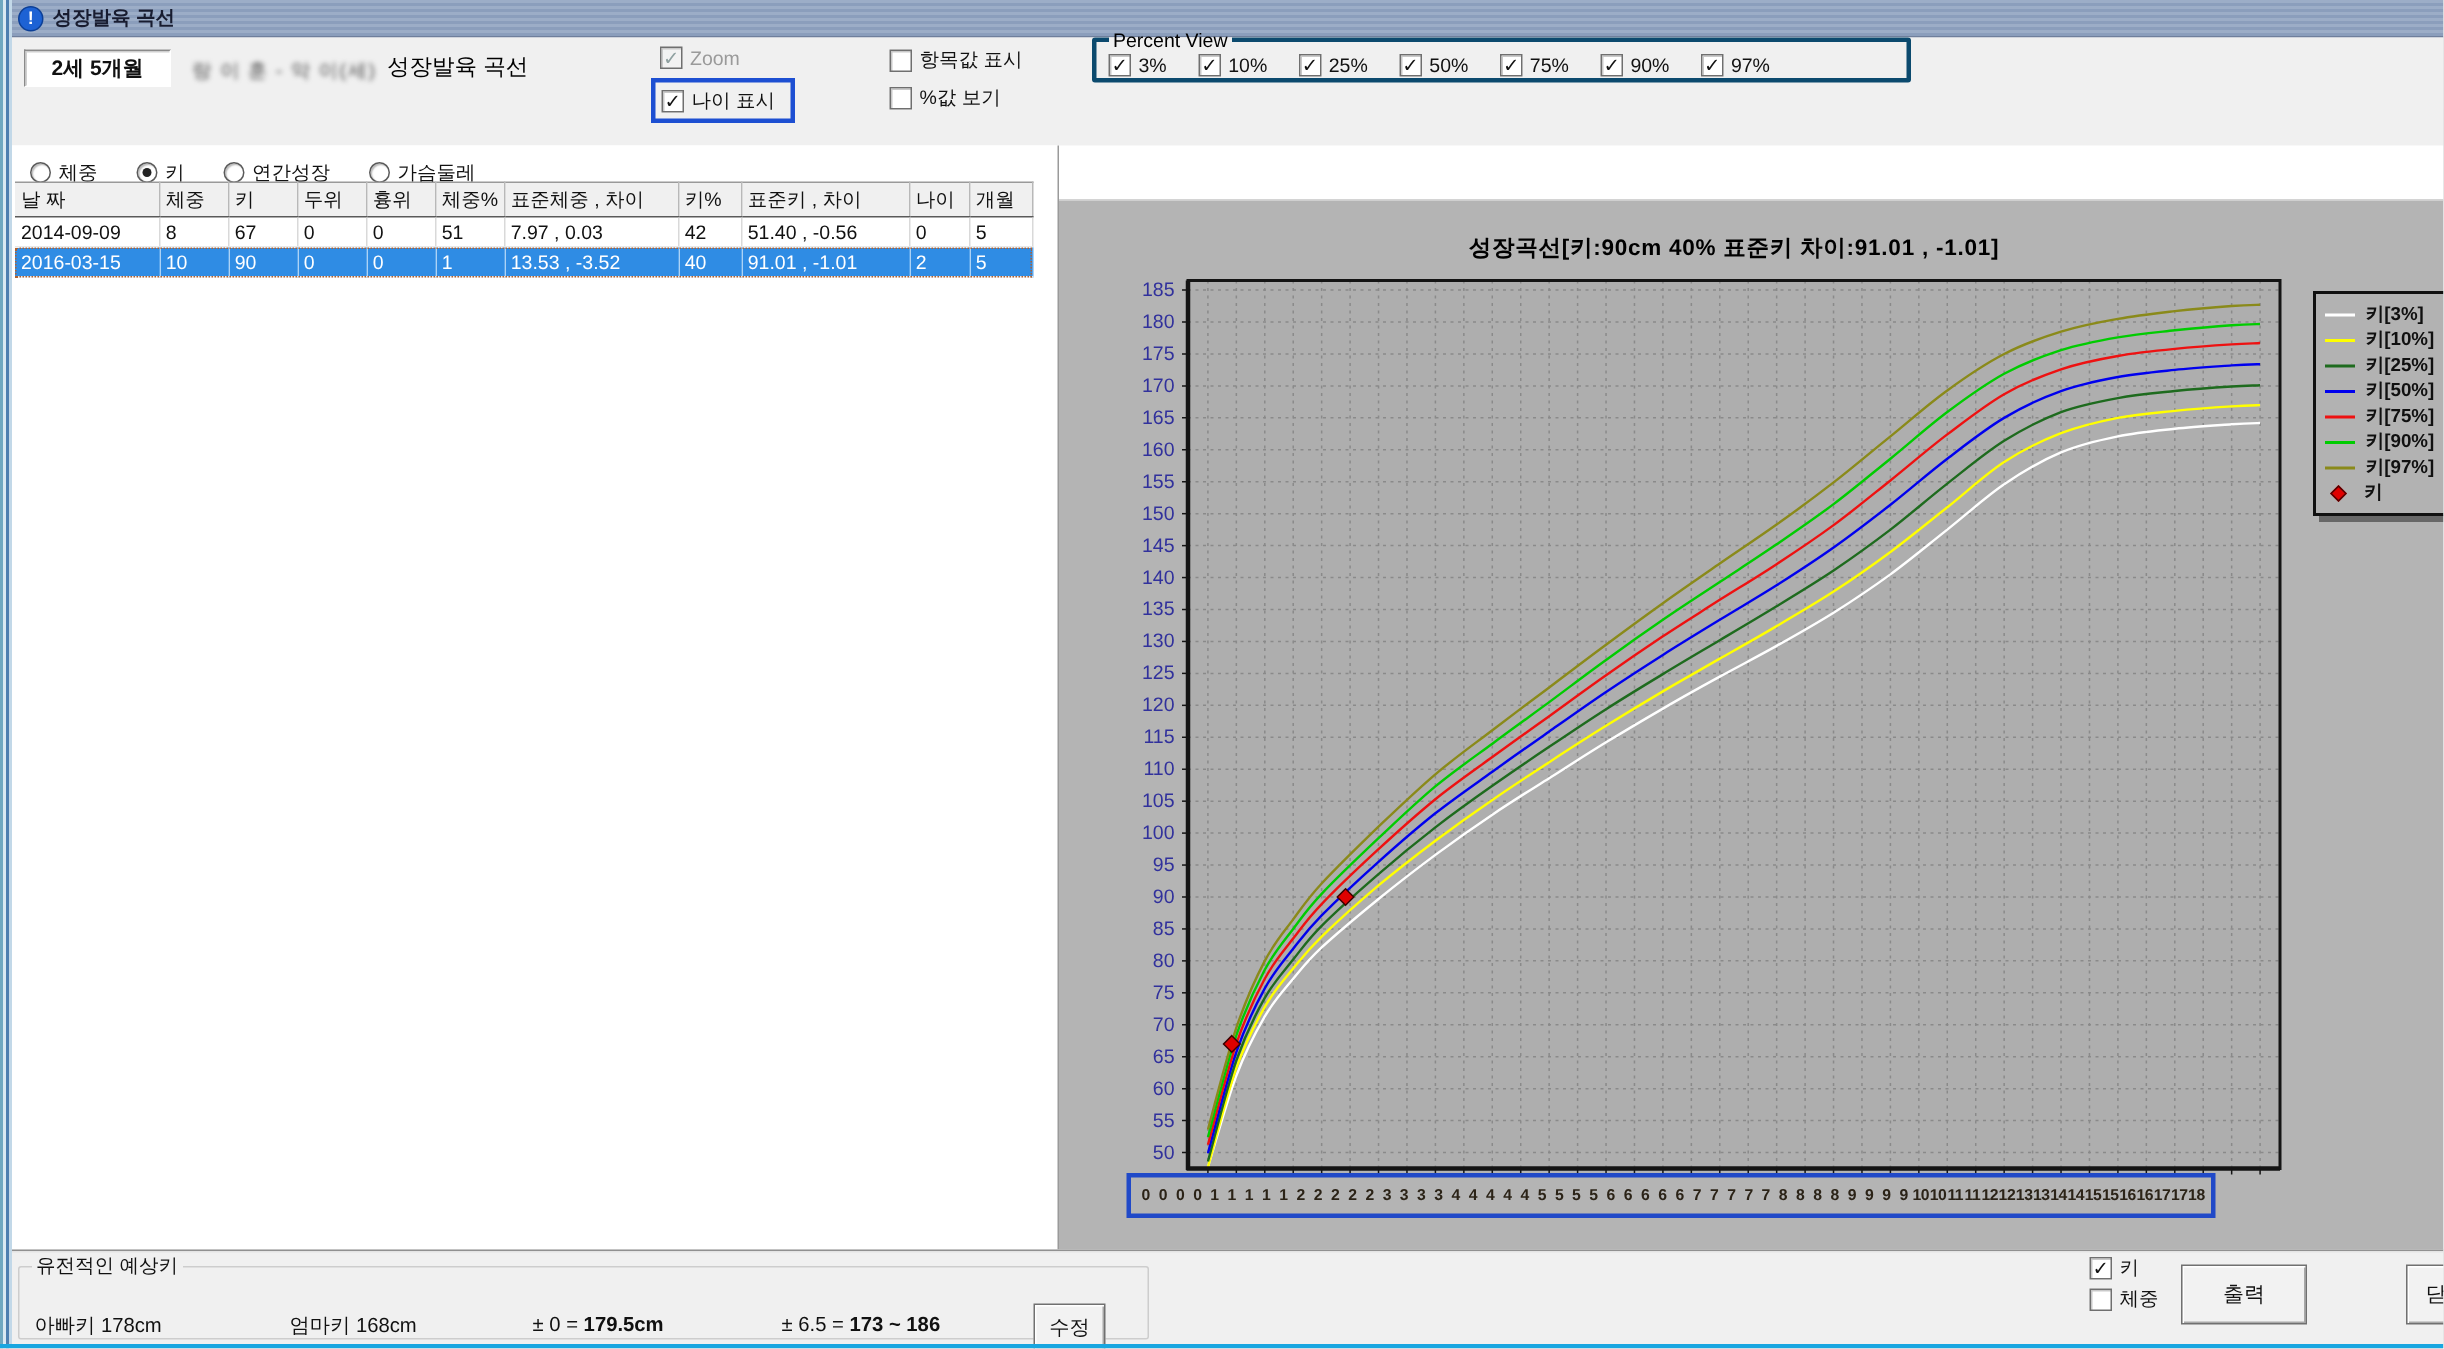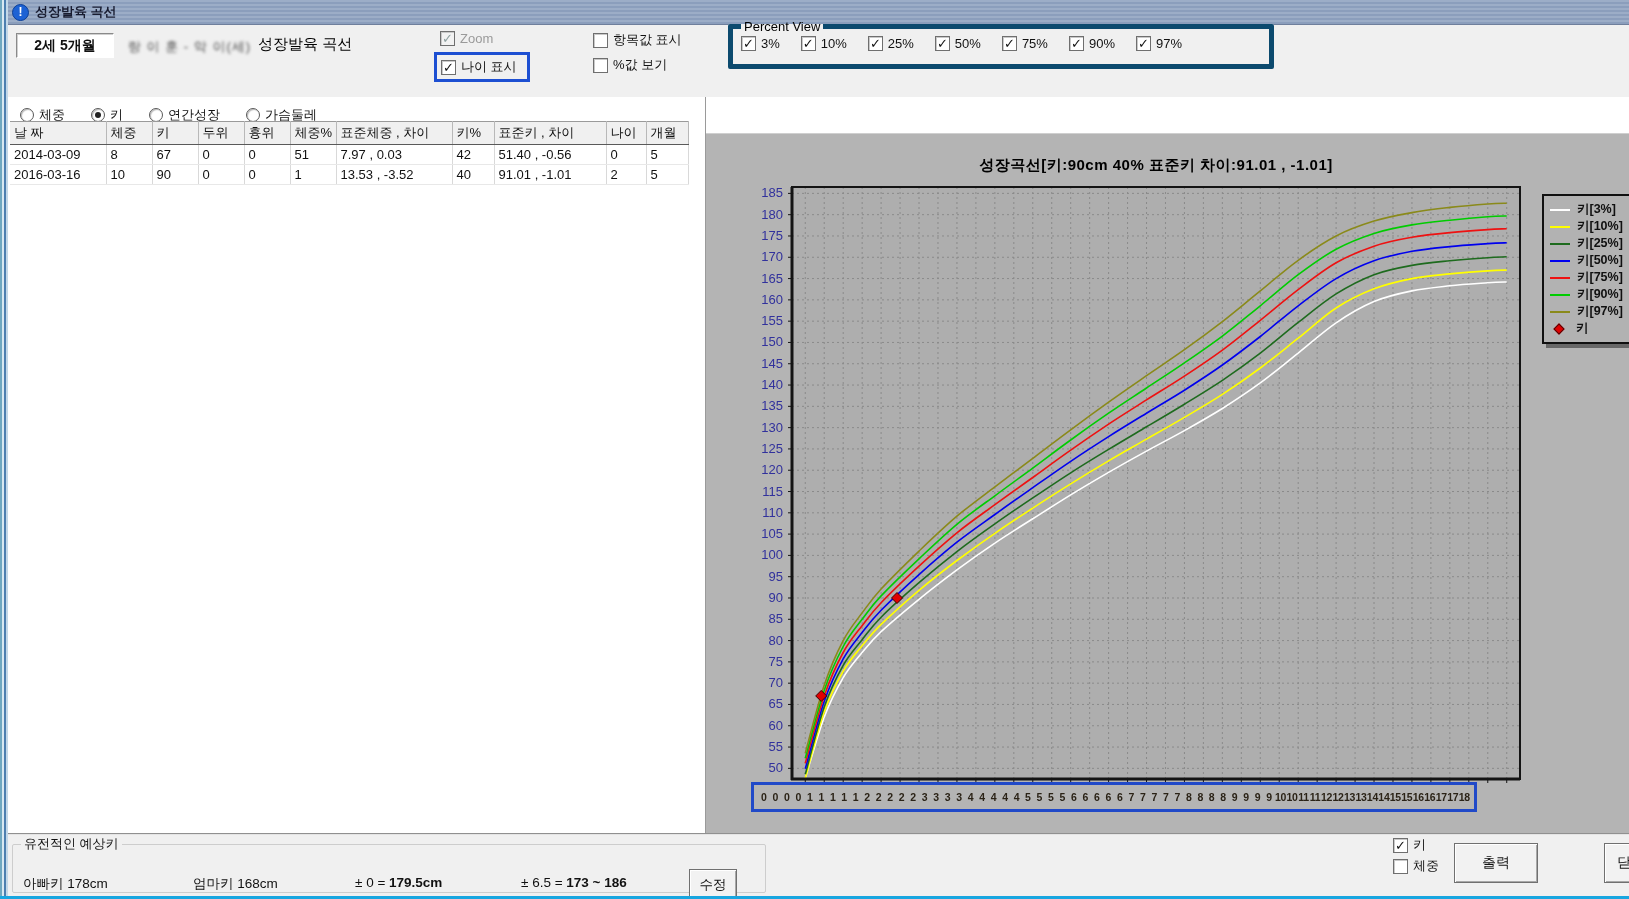--- a/index.html
+++ b/index.html
@@ -26,22 +26,22 @@
   .cb-row{display:inline-flex;align-items:center;gap:5px;cursor:default;}
   .cbx{width:15px;height:15px;background:#fff;border:1px solid #6f6f6f;box-shadow:inset 1px 1px 0 #c9c9c9;
     display:inline-flex;align-items:center;justify-content:center;font-size:13px;line-height:13px;font-weight:bold;color:#111;}
   .cbx.dis{color:#8fa0a0;background:#f2f2f2;}
   .cb-lab.dis{color:#9a9a9a;}
   .cb-hl{border:3px solid #1d4fd2;padding:3px 10px 3px 4px;background:#f0f0f0;}
   .tb-zoom{position:absolute;left:432px;top:6px;}
   .tb-age{position:absolute;left:426px;top:27px;}
   .tb-item{position:absolute;left:585px;top:6px;}
   .tb-pct{position:absolute;left:585px;top:31px;}
-  fieldset.pv{position:absolute;left:720px;top:-6px;width:546px;height:50px;margin:0;
-    border:5px solid #0c4a6e;border-radius:2px;padding:2px 8px 0 8px;background:#f0f0f0;}
+  fieldset.pv{position:absolute;left:720px;top:-6px;width:546px;height:36px;margin:0;
+    border:3px solid #0c4a6e;border-radius:2px;padding:2px 8px 0 8px;background:#f0f0f0;}
   fieldset.pv legend{font-size:13px;padding:0 3px;color:#000;}
   .pv-opts{display:flex;gap:21px;margin-top:0px;}
   
   .tabs{position:absolute;left:8px;top:72px;right:0;height:25px;border-bottom:1px solid #9a9a9a;background:#f0f0f0;}
   .tab{display:inline-block;position:relative;top:3px;height:22px;padding:2px 10px 0 10px;margin-left:2px;
     background:#ececec;border:1px solid #8a8a8a;border-bottom:none;border-radius:2px 2px 0 0;
     box-shadow:inset 1px 1px 0 #fff;font-size:13.5px;}
   .tab.active{top:0;height:25px;background:#f4f4f4;z-index:3;padding-top:4px;font-size:14px;}
   
   .content-bg{position:absolute;left:8px;top:97px;right:0;bottom:66px;background:#fff;}
@@ -198,44 +198,44 @@
             <th>체중%</th>
             <th>표준체중 , 차이</th>
             <th>키%</th>
             <th>표준키 , 차이</th>
             <th>나이</th>
             <th>개월</th>
           </tr>
         </thead>
         <tbody>
           <tr>
-            <td>2014-03-09</td>
+            <td>2014-09-09</td>
             <td>8</td>
             <td>67</td>
             <td>0</td>
             <td>0</td>
             <td>51</td>
             <td>7.97 , 0.03</td>
             <td>42</td>
             <td>51.40 , -0.56</td>
             <td>0</td>
             <td>5</td>
           </tr>
-          <tr>
-            <td>2016-03-16</td>
-            <td>10</td>
-            <td>90</td>
-            <td>0</td>
-            <td>0</td>
-            <td>1</td>
-            <td>13.53 , -3.52</td>
-            <td>40</td>
-            <td>91.01 , -1.01</td>
-            <td>2</td>
-            <td>5</td>
+          <tr class="sel">
+            <td style="background: rgb(47, 140, 228);">2016-03-15</td>
+            <td style="background: rgb(47, 140, 228);">10</td>
+            <td style="background: rgb(47, 140, 228);">90</td>
+            <td style="background: rgb(47, 140, 228);">0</td>
+            <td style="background: rgb(47, 140, 228);">0</td>
+            <td style="background: rgb(47, 140, 228);">1</td>
+            <td style="background: rgb(47, 140, 228);">13.53 , -3.52</td>
+            <td style="background: rgb(47, 140, 228);">40</td>
+            <td style="background: rgb(47, 140, 228);">91.01 , -1.01</td>
+            <td style="background: rgb(47, 140, 228);">2</td>
+            <td style="background: rgb(47, 140, 228);">5</td>
           </tr>
         </tbody>
       </table>
   </div>
 
   <div class="chart-panel">
     <div class="chart-title">성장곡선[키:90cm 40% 표준키 차이:91.01 , -1.01]</div>
     <svg width="820" height="618" style="position:absolute;left:36px;top:45px;">
         <rect x="50" y="8" width="728" height="592" fill="#aeaeae"></rect>
         <defs>

